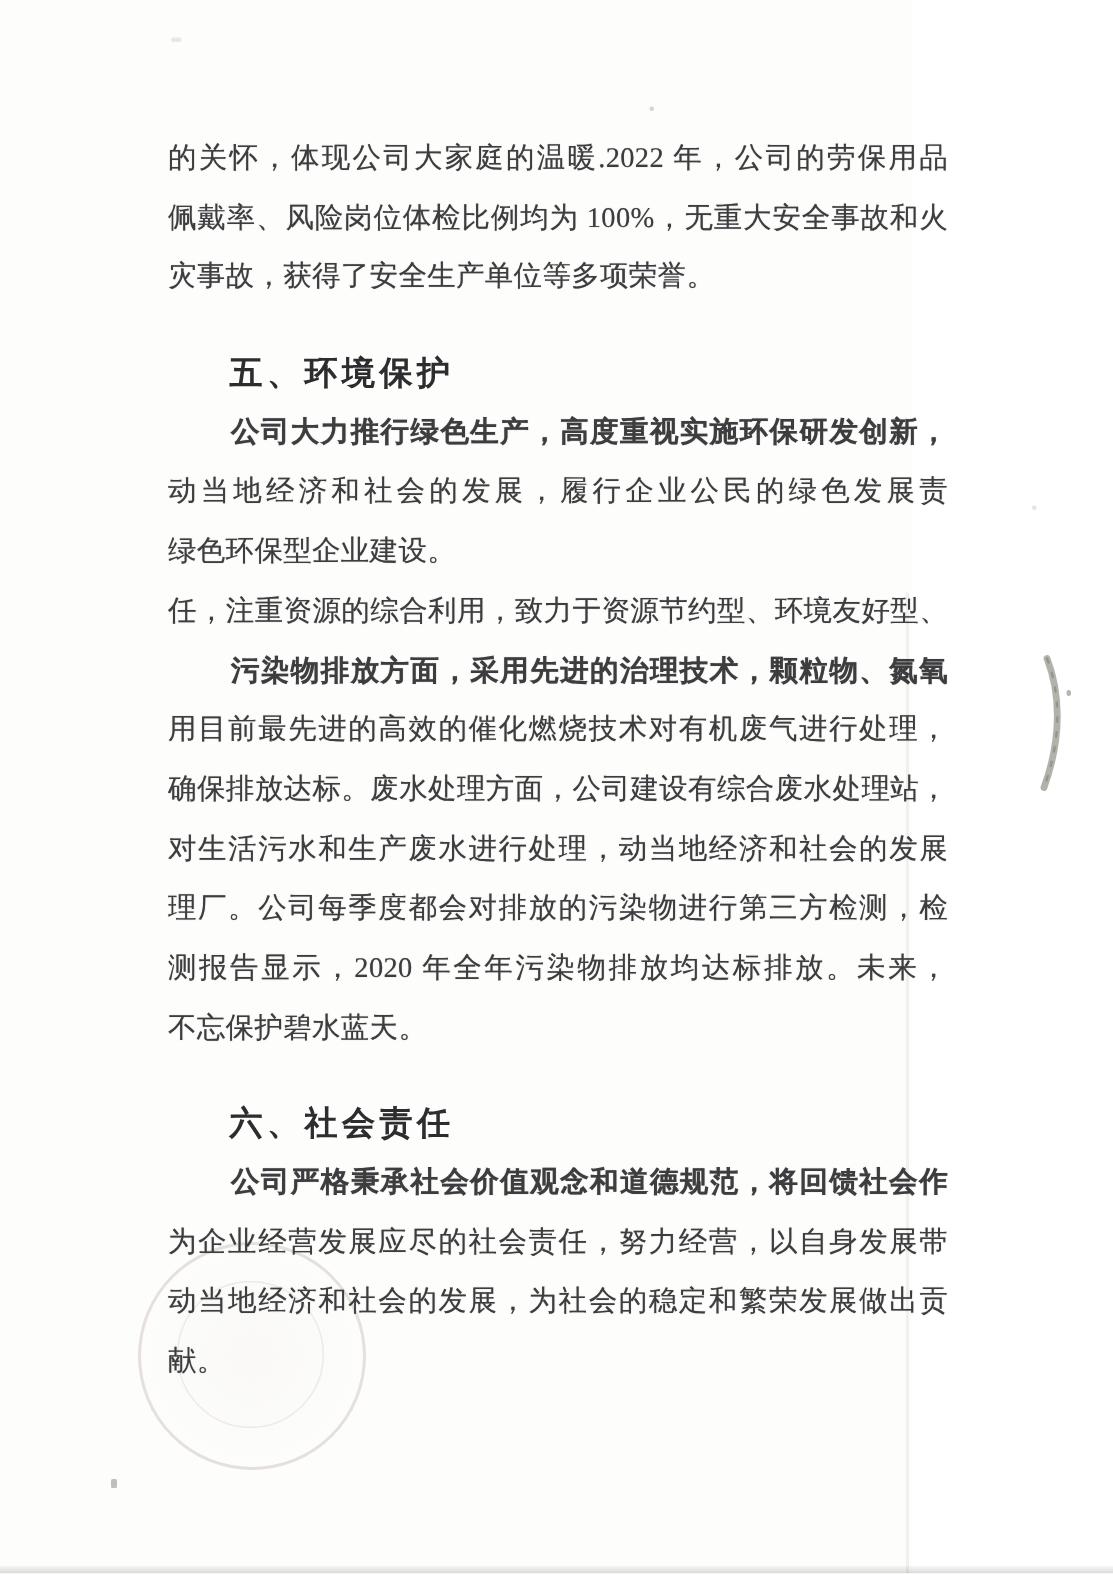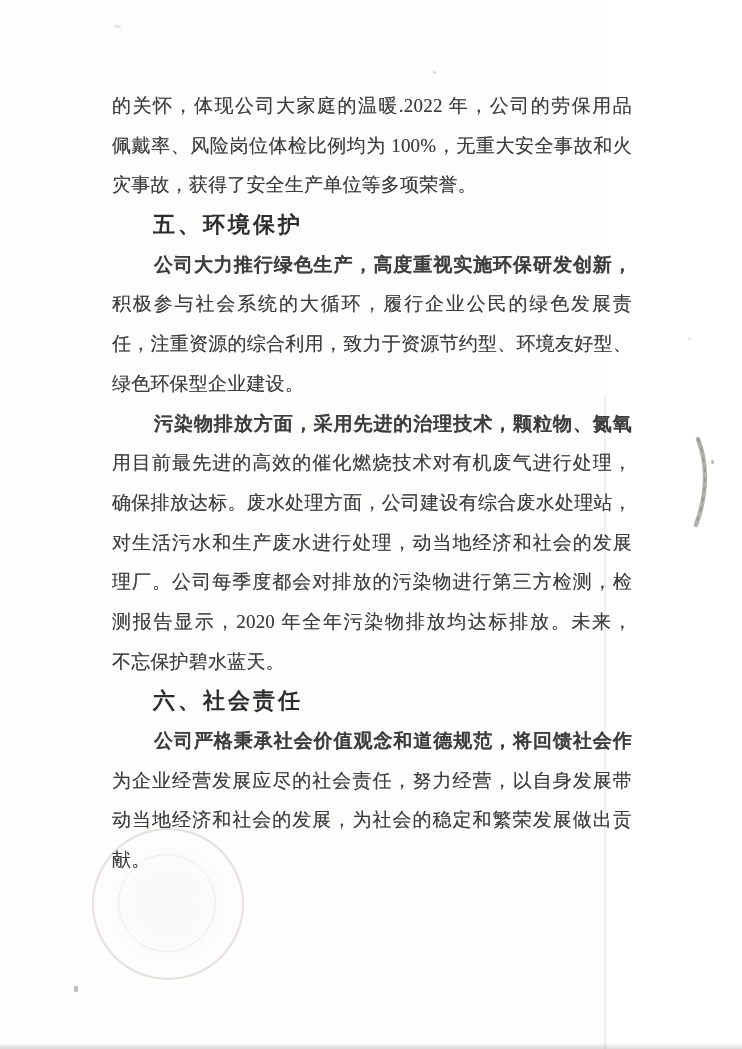--- a/index.html
+++ b/index.html
@@ -30,20 +30,21 @@
   .ln.indent { text-indent: 42px; font-weight: bold; }
   .ln.last { text-align: right; text-align-last: left; }
   .ln.heading {
     font-family: "Liberation Sans", "DejaVu Sans", sans-serif;
     font-weight: 700;
     font-size: 22px;
     color: #2d2d2f;
     padding-left: 41px;
     letter-spacing: 3px;
     text-shadow: none;
+    margin-top: 24px;
   }
   
   .seal {
     position: absolute;
     left: 92px; top: 828px;
     width: 148px; height: 148px;
     border: 2px solid rgba(176, 160, 146, 0.30);
     border-radius: 50%;
     background: radial-gradient(circle, rgba(205,192,180,0.07) 0%, rgba(205,192,180,0.0) 72%);
   }
@@ -86,23 +87,23 @@
 
   <div class="textcol">
 
     <div class="ln j">的关怀，体现公司大家庭的温暖.2022 年，公司的劳保用品</div>
     <div class="ln j">佩戴率、风险岗位体检比例均为 100%，无重大安全事故和火</div>
     <div class="ln last">灾事故，获得了安全生产单位等多项荣誉。</div>
 
     <div class="ln heading">五、环境保护</div>
 
     <div class="ln j indent">公司大力推行绿色生产，高度重视实施环保研发创新，</div>
-    <div class="ln j">积极参与社会系统的大循环，履行企业公民的绿色发展责</div>
+    <div class="ln j">动当地经济和社会的发展，履行企业公民的绿色发展责</div>
+    <div class="ln last">绿色环保型企业建设。</div>
     <div class="ln j">任，注重资源的综合利用，致力于资源节约型、环境友好型、</div>
-    <div class="ln last">绿色环保型企业建设。</div>
 
     <div class="ln j indent">污染物排放方面，采用先进的治理技术，颗粒物、氮氧</div>
     <div class="ln j">用目前最先进的高效的催化燃烧技术对有机废气进行处理，</div>
     <div class="ln j">确保排放达标。废水处理方面，公司建设有综合废水处理站，</div>
     <div class="ln j">对生活污水和生产废水进行处理，动当地经济和社会的发展</div>
     <div class="ln j">理厂。公司每季度都会对排放的污染物进行第三方检测，检</div>
     <div class="ln j">测报告显示，2020 年全年污染物排放均达标排放。未来，</div>
     <div class="ln last">不忘保护碧水蓝天。</div>
 
     <div class="ln heading">六、社会责任</div>

